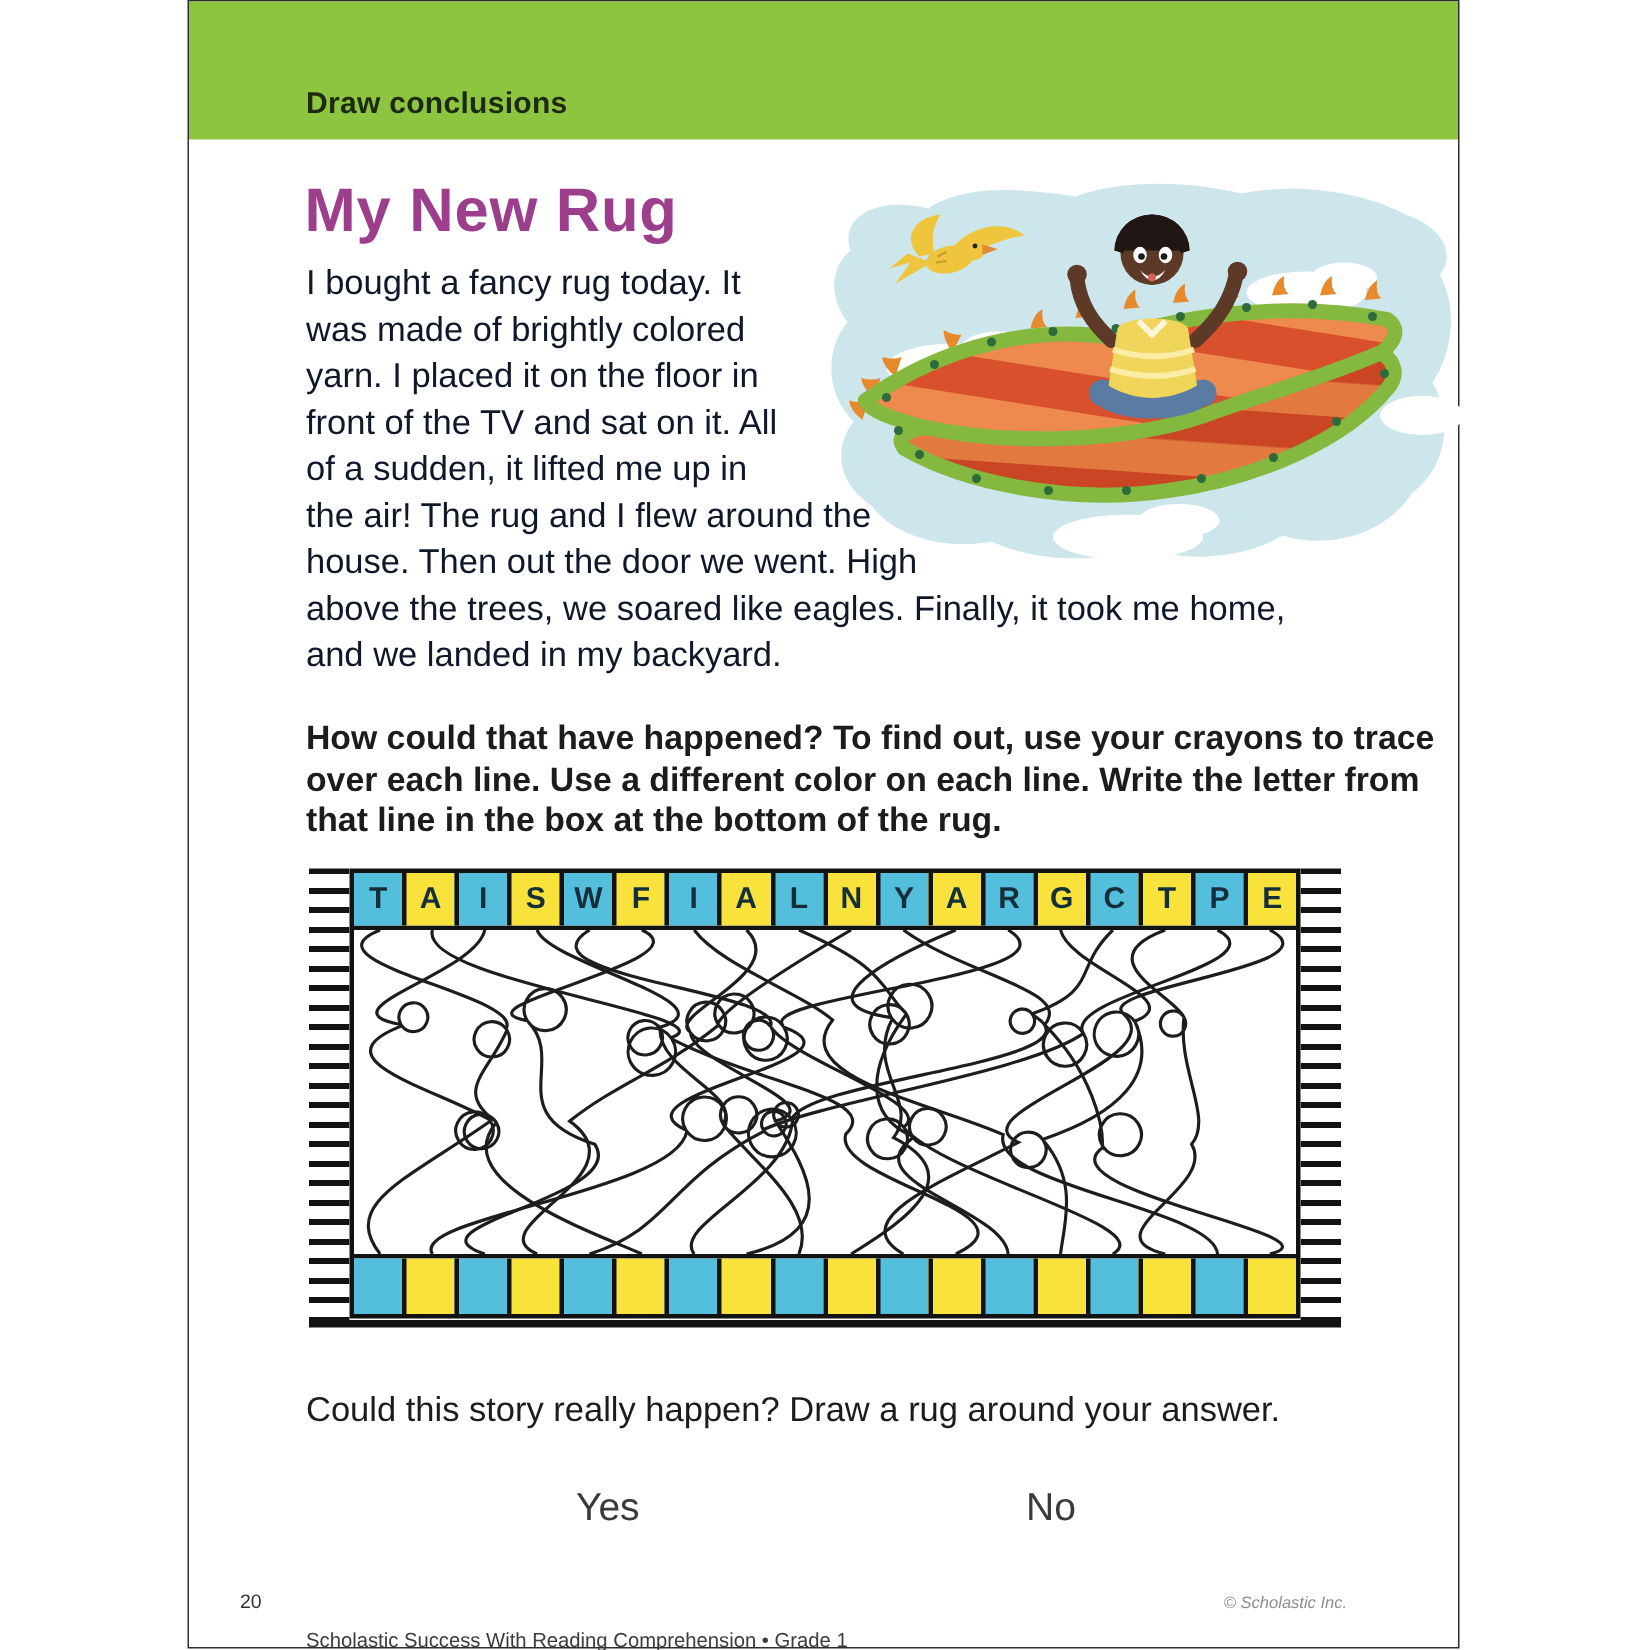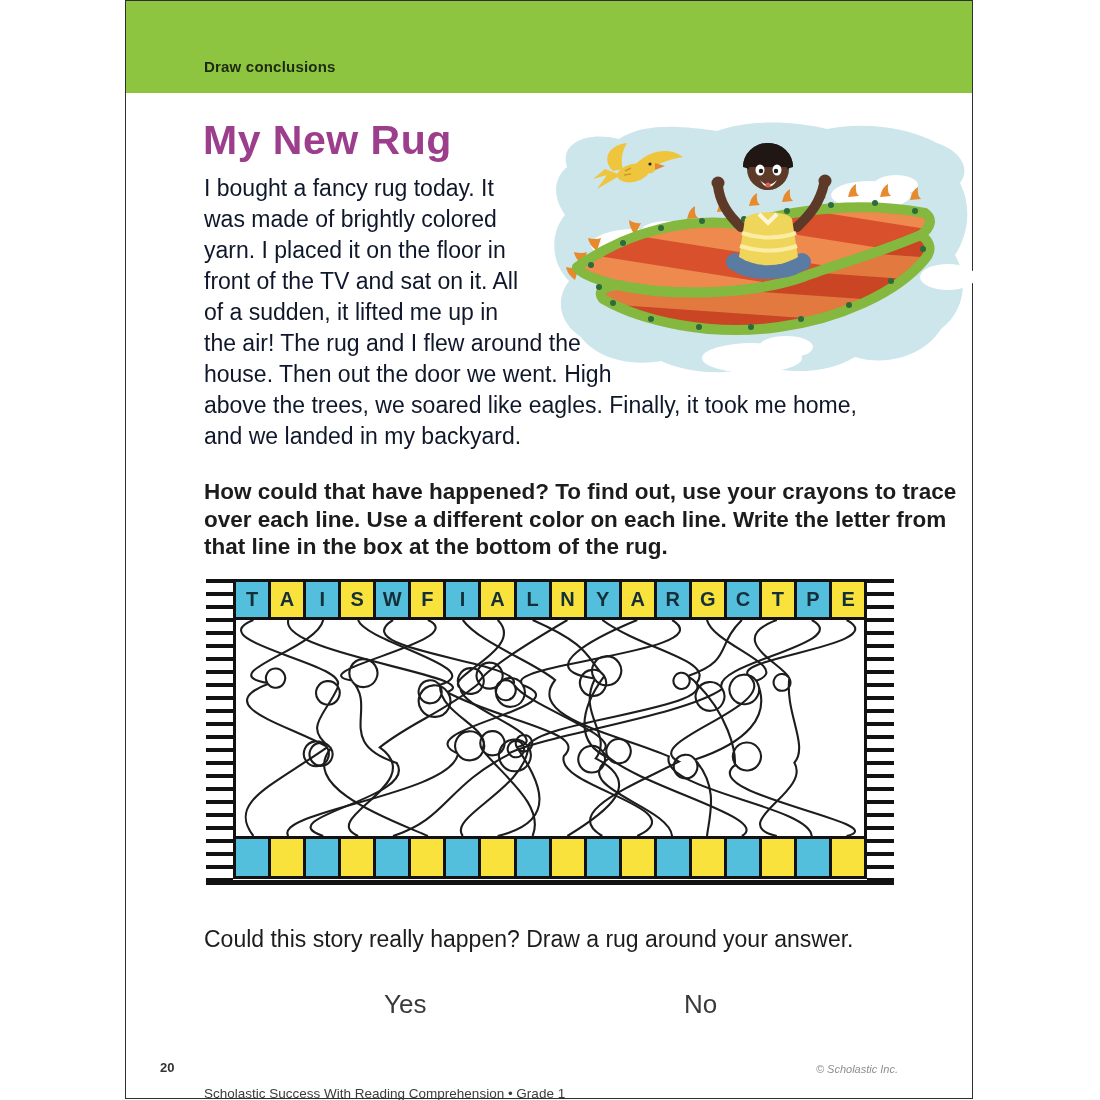--- a/index.html
+++ b/index.html
@@ -3,21 +3,21 @@
 <meta charset="utf-8">
 <style>
   * { margin:0; padding:0; box-sizing:border-box; }
   body { background:#ffffff; font-family:"Liberation Sans", sans-serif; }
   .canvas { position:relative; width:1100px; height:1100px; background:#fff; overflow:hidden; }
   .page { position:absolute; left:125px; top:0; width:848px; height:1099px;
           background:#fff; border:1px solid #2e2e2e; }
 
   
   .band { position:absolute; left:0; top:0; width:100%; height:92px; background:var(--green,#8dc540); }
-  .band-label { position:absolute; left:78px; top:57px; font-size:15px; font-weight:bold;
+  .band-label { position:absolute; left:78px; top:57px; font-size:20px; font-weight:bold;
                 color:#1e2a10; letter-spacing:.2px; }
 
   
   .title { position:absolute; left:77px; top:116px; font-size:41px; font-weight:800;
            color:var(--purple,#9c3e8c); letter-spacing:.5px; }
   .story { position:absolute; left:78px; top:172px; font-size:23px; color:#0f172a;
            line-height:31px; white-space:nowrap; }
   .instr { position:absolute; left:78px; top:477px; font-size:22.5px; font-weight:bold;
            color:#1c1c1c; line-height:27.5px; white-space:nowrap; }
 
@@ -41,21 +41,21 @@
   .cell.yellow { background:var(--yellow,#f8e23b); }
   .tangle { position:absolute; left:0; top:38px; width:628px; height:216px; }
   .rug-bottom-bar { position:absolute; left:0; top:301px; width:688px; height:5px; background:#121212; }
 
   
   .question { position:absolute; left:78px; top:925px; font-size:23px; font-weight:normal; color:#1c1c1c; }
   .answer { position:absolute; top:988px; font-size:26px; color:#3a3a3a; }
   .answer.yes { left:258px; } .answer.no { left:558px; }
 
   
-  .footer-page { position:absolute; left:34px; top:1059px; font-size:13px; font-weight:bold; color:#333; }
+  .footer-page { position:absolute; left:34px; top:1059px; font-size:13px; font-weight:normal; color:#333; }
   .footer-title { position:absolute; left:78px; top:1059px; font-size:13.5px; color:#3c3c3c;margin-top:26px; }
   .footer-copy { position:absolute; right:74px; top:1062px; font-size:11px; color:#8d8d8d;font-style:italic; }
 </style>
 </head>
 <body>
 
 <div class="canvas">
   <div class="page">
 
     <div class="band">

